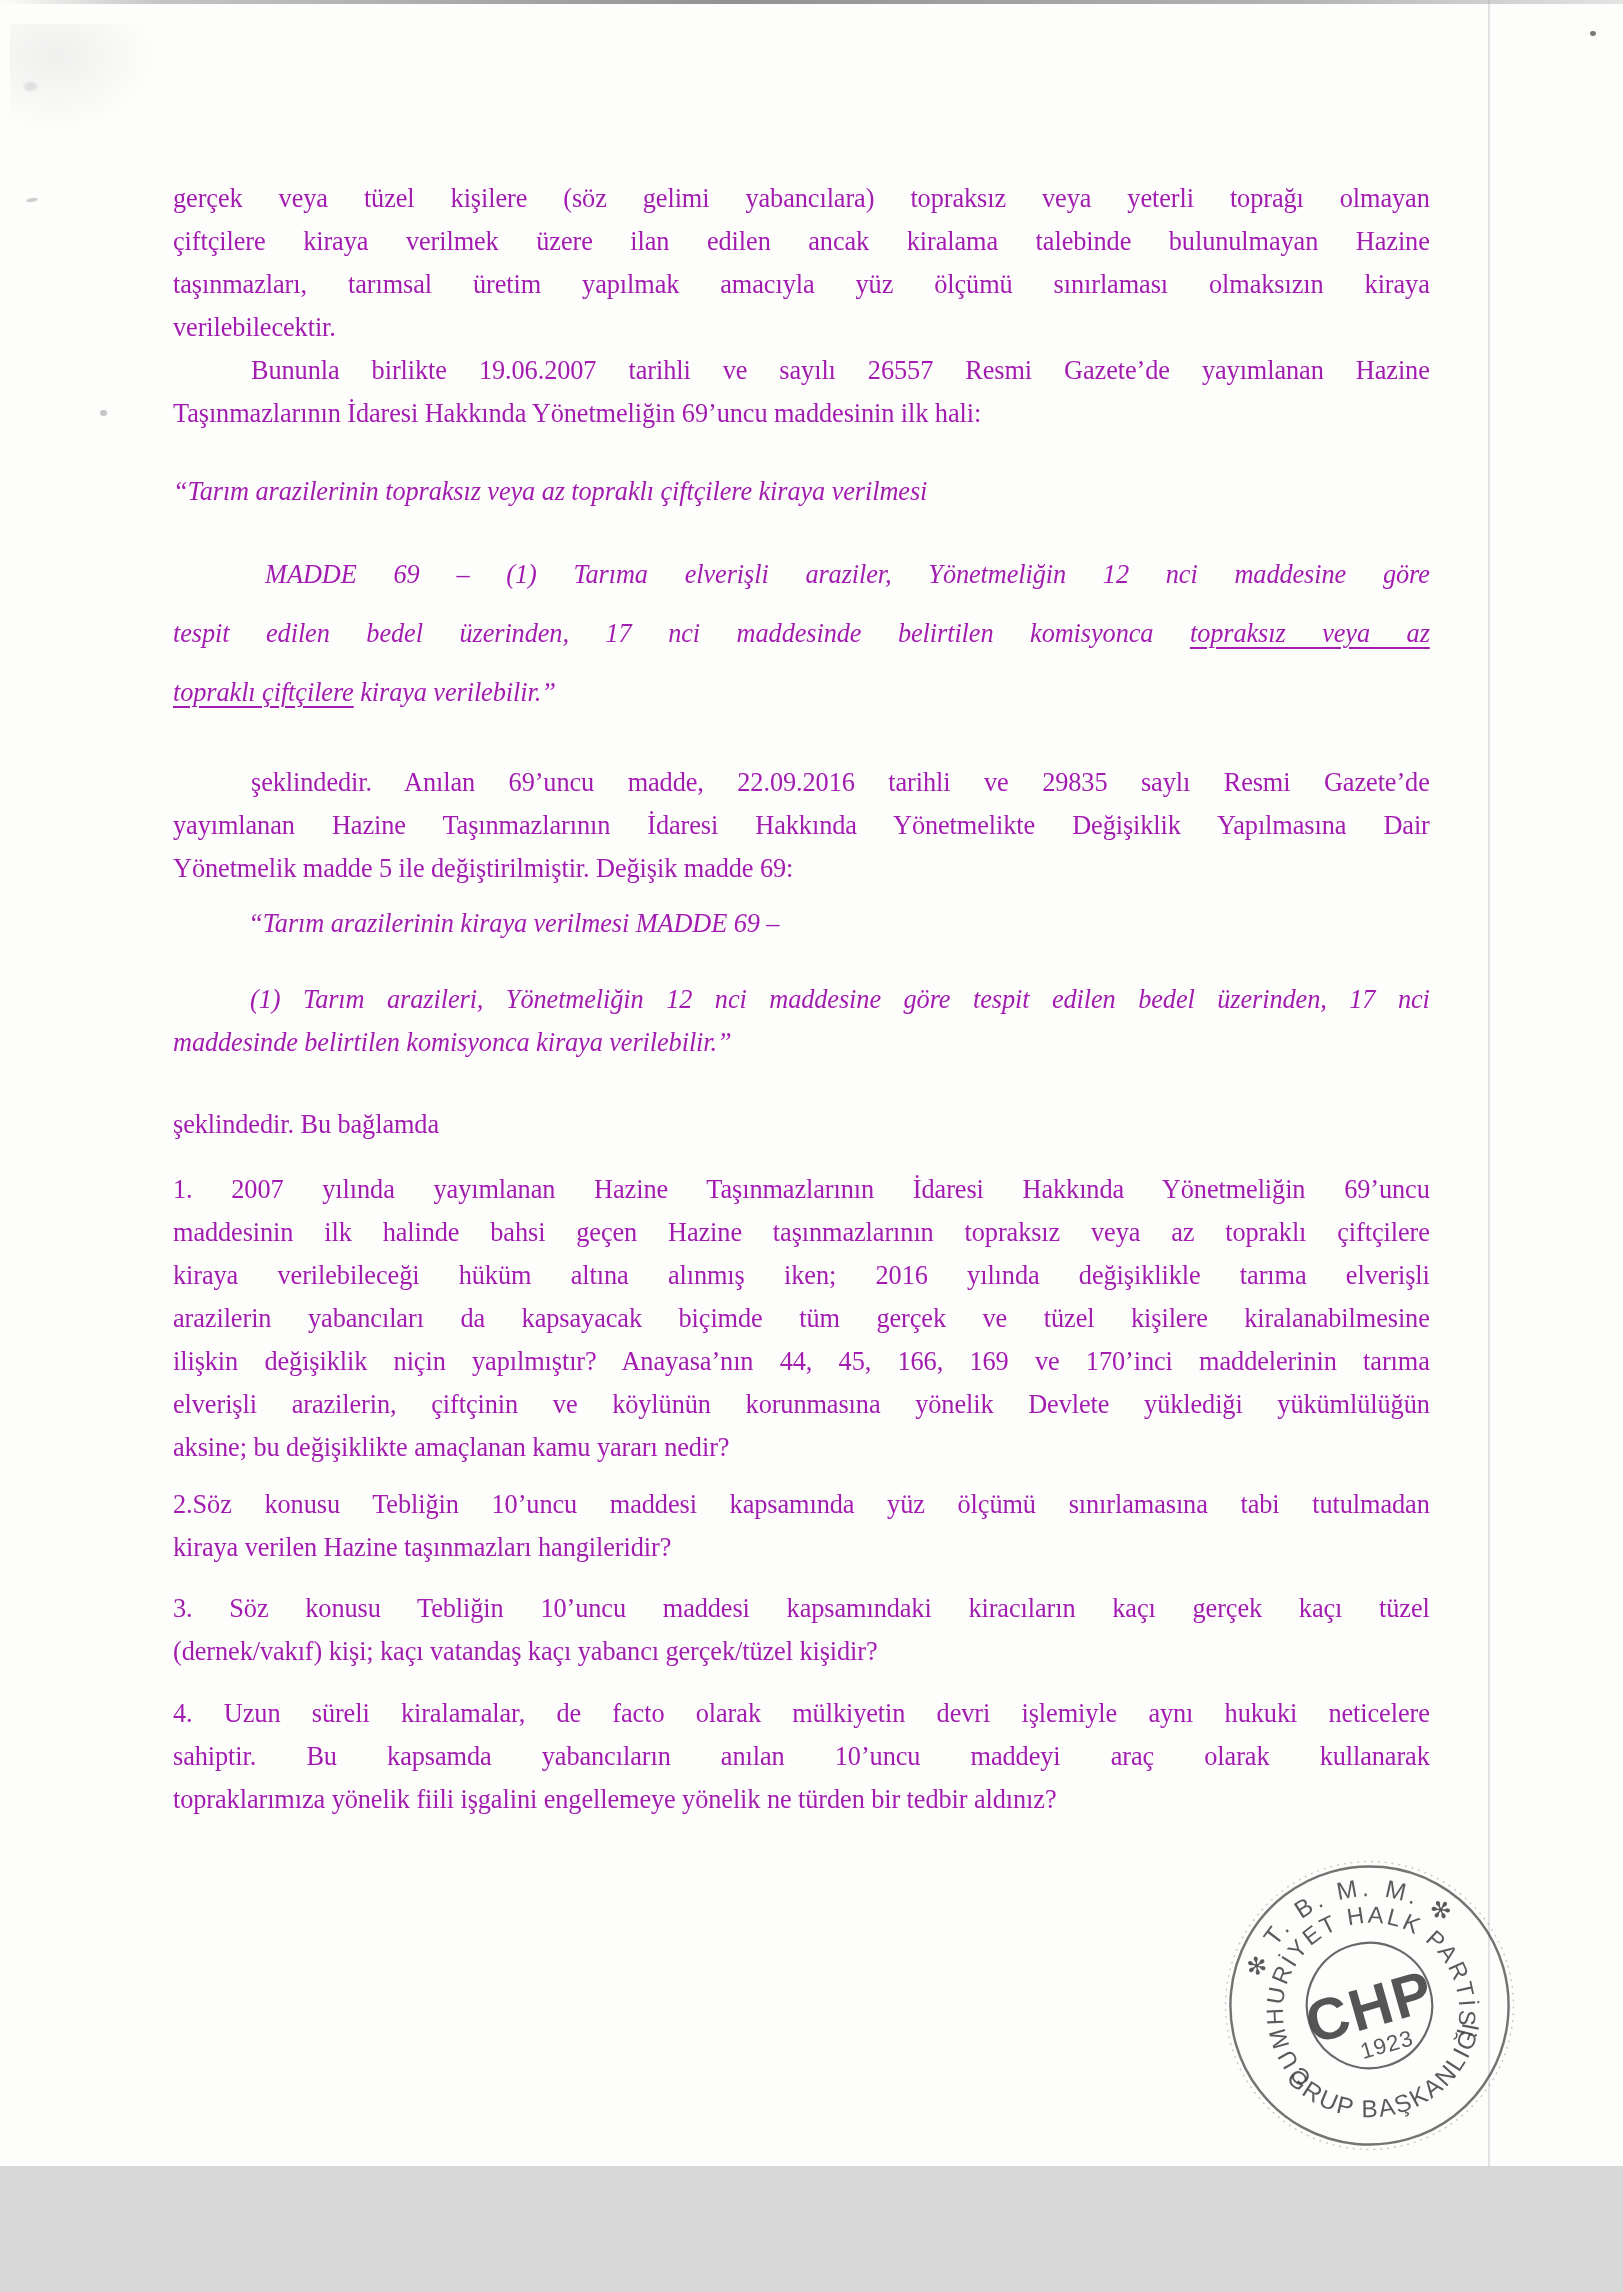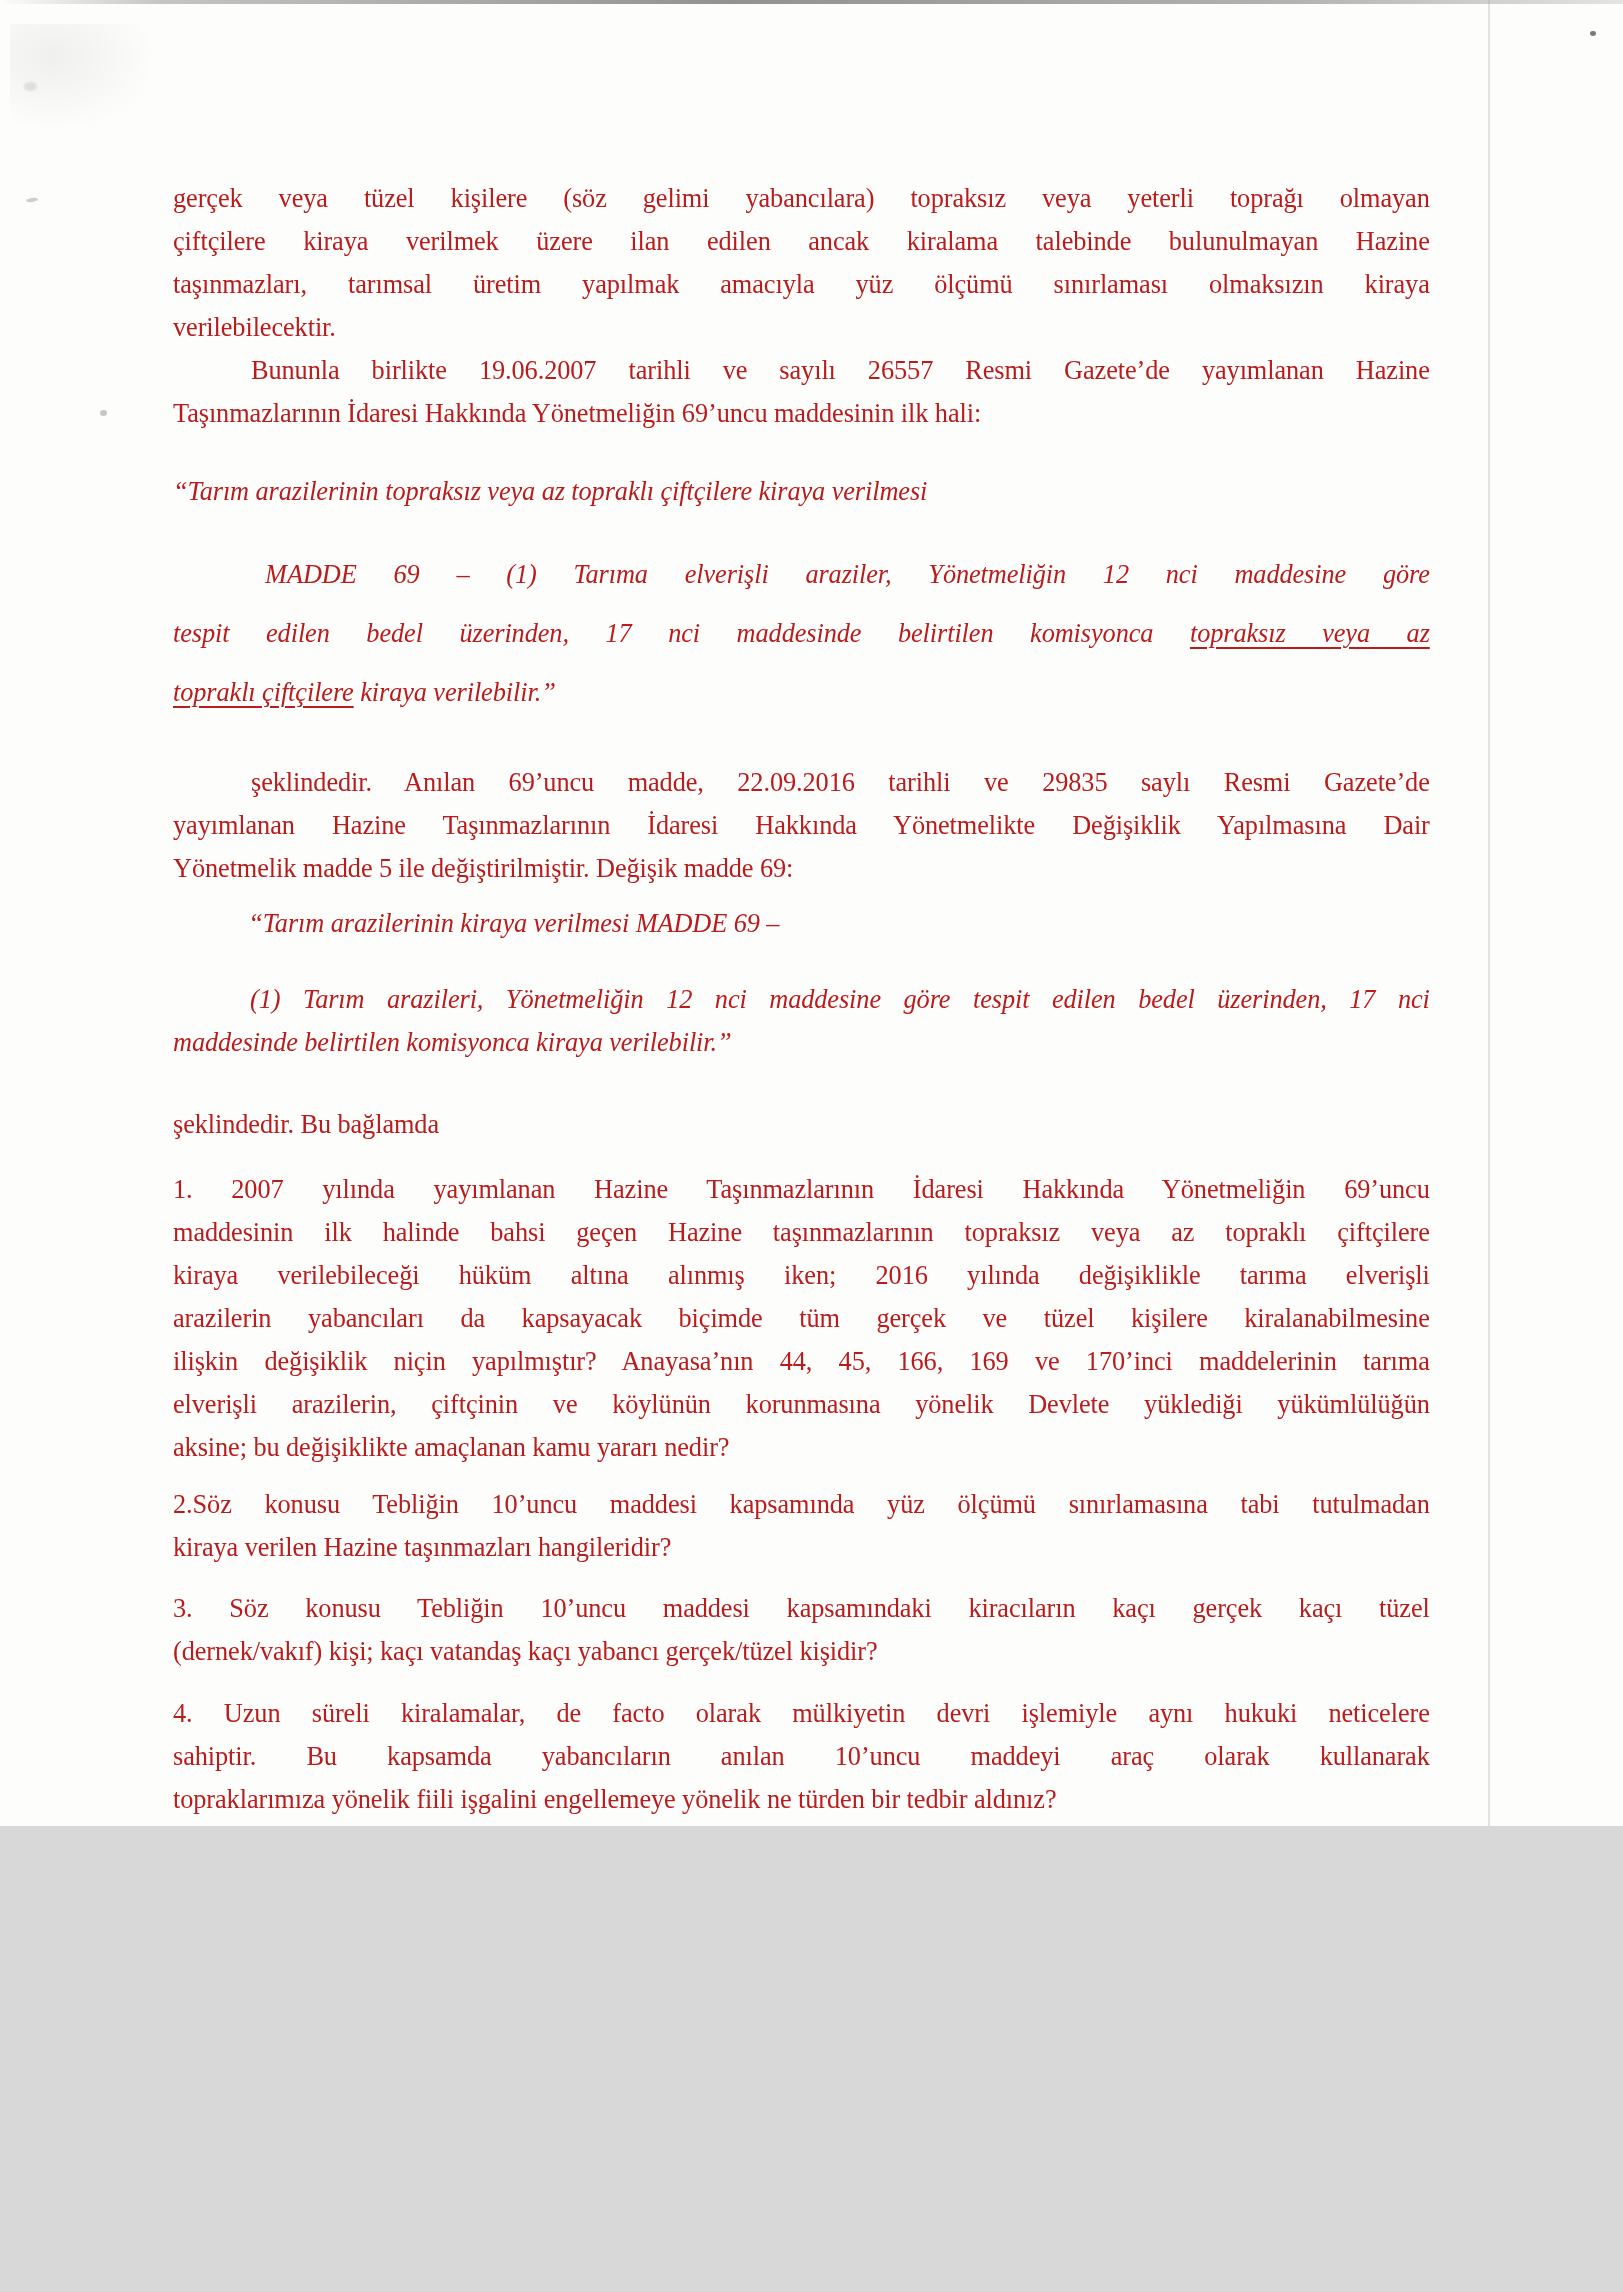--- a/index.html
+++ b/index.html
@@ -1,19 +1,19 @@
 <!DOCTYPE html>
 <html lang="tr"><head>
 <meta charset="utf-8">
 <style>
   html,body { margin:0; padding:0; background:#d8d8d8; }
   .page {
-    position:relative; width:1623px; height:1826px;
+    position:relative; width:1623px; height:2166px;
     background:#fdfdfc; overflow:hidden;
-    font-family:"Liberation Serif", serif; color:#b91c1c;
+    font-family:"Liberation Serif", serif; color:#a21caf;
   }
   
   .doc {
     position:absolute; left:173px; top:0; width:1337px;
     transform:scaleX(0.94); transform-origin:0 0;
   }
   .para { font-size:28px; line-height:43px; letter-spacing:-0.1px; }
   .para.italic { font-style:italic; }
   .para.dspace { line-height:59px; }
   .line { text-align:justify; text-align-last:justify; }

